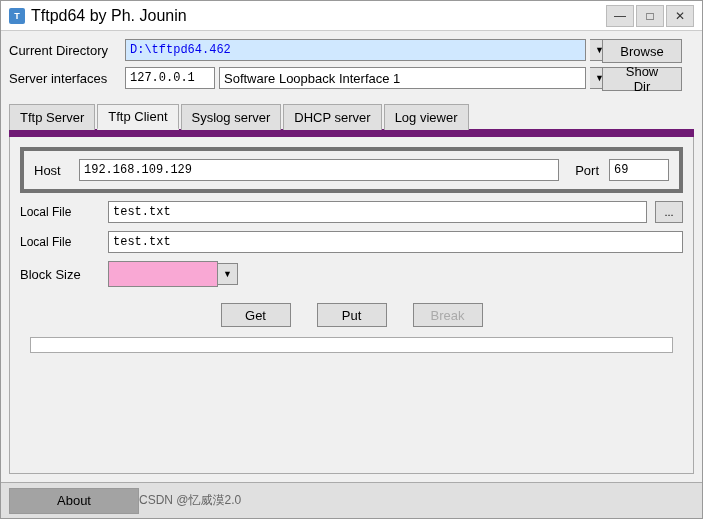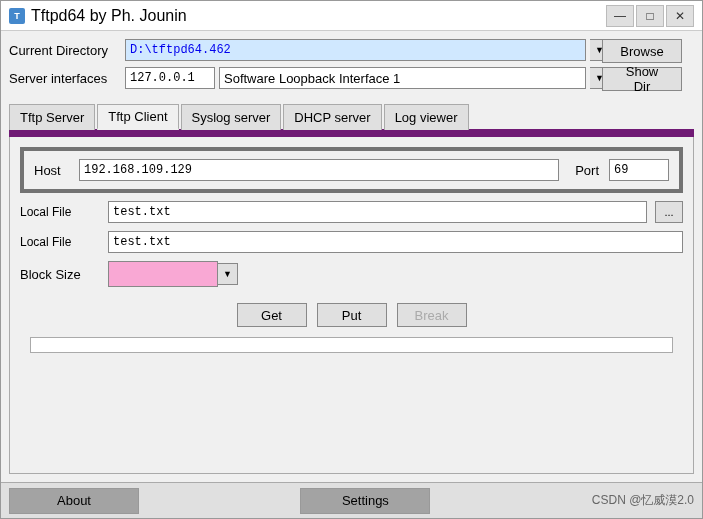--- a/index.html
+++ b/index.html
@@ -264,21 +264,21 @@
       align-items: center;
       justify-content: center;
       font-size: 9px;
       cursor: pointer;
     }
 
     .actions-row {
       display: flex;
       align-items: center;
       justify-content: center;
-      gap: 10px;
+      gap: 26px;
       margin-top: 8px;
       margin-bottom: 10px;
     }
     .progress-bar-wrap {
       height: 16px;
       border: 1px solid #aaa;
       background: white;
       margin: 0 10px 10px 10px;
     }
 
@@ -413,18 +413,15 @@
 
       <div class="progress-bar-wrap"></div>
 
       <div class="spacer"></div>
     </div>
 
   </div>
 
   <div class="bottom-bar">
     <button class="bottom-btn">About</button>
-    <div class="bottom-center">
-      <button class="bottom-btn">Settings</button>
-    </div>
     <span class="watermark">CSDN @忆威漠2.0</span>
   </div>
 </div>
 
 </body></html>

